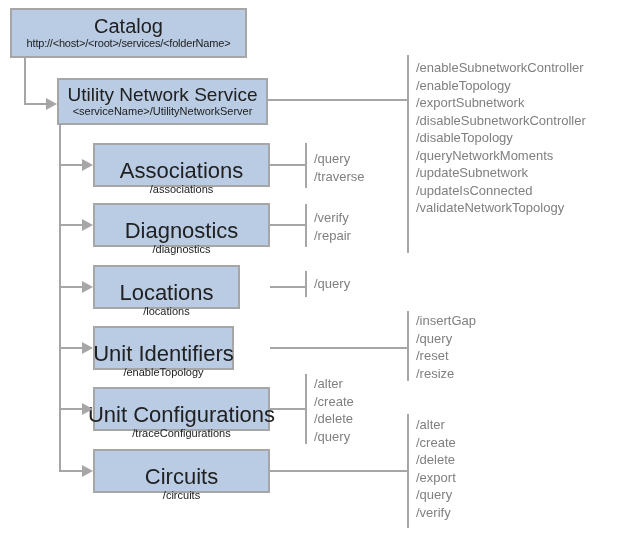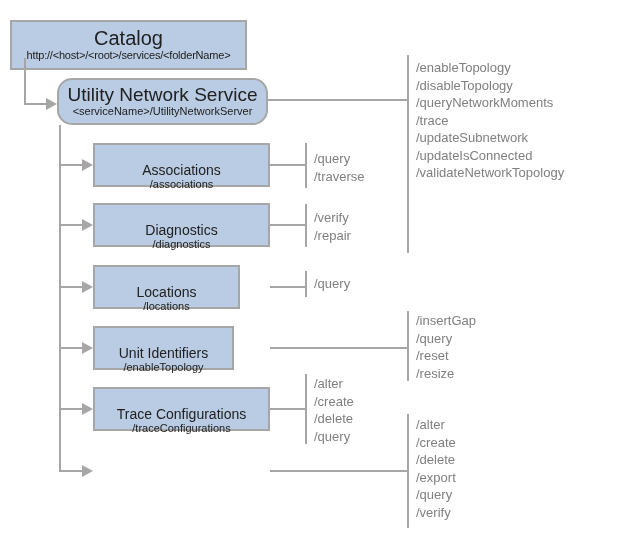--- a/index.html
+++ b/index.html
@@ -28,21 +28,21 @@
     white-space: nowrap;
   }
   .box .subtitle {
     color: #212121;
     font-size: 11px;
     line-height: 1.15;
     white-space: nowrap;
   }
   .t-catalog { font-size: 20px; }
   .t-service { font-size: 19px; }
-  .t-child   { font-size: 14px; margin-top: 24px; }
+  .t-child   { font-size: 22px; margin-top: 24px; }
   .sub-catalog { font-size: 10.5px; letter-spacing: -0.2px; }
   .sub-service { font-size: 11.5px; }
   .hline, .vline {
     position: absolute;
     background: #a6a6a6;
   }
   .hline { height: 2px; }
   .vline { width: 2px; }
   .arrow-right {
     position: absolute;
@@ -57,26 +57,26 @@
     font-size: 13px;
     line-height: 17.5px;
     white-space: nowrap;
   }
 </style>
 </head>
 <body>
 
 <div class="stage">
 
-  <div class="box" style="left:10px; top:20px; width:237px; height:50px;">
+  <div class="box" style="left:10px; top:8px; width:237px; height:50px;">
     <div class="title t-catalog">Catalog</div>
     <div class="subtitle sub-catalog">http://&lt;host&gt;/&lt;root&gt;/services/&lt;folderName&gt;</div>
   </div>
 
-  <div class="box" style="left:57px; top:78px; width:211px; height:47px;border-radius:15px;">
+  <div class="box" style="left:57px; top:78px; width:211px; height:47px;">
     <div class="title t-service">Utility Network Service</div>
     <div class="subtitle sub-service">&lt;serviceName&gt;/UtilityNetworkServer</div>
   </div>
 
   <div class="box" style="left:93px; top:143px; width:177px; height:44px;">
     <div class="title t-child">Associations</div>
     <div class="subtitle">/associations</div>
   </div>
 
   <div class="box" style="left:93px; top:203px; width:177px; height:44px;">
@@ -88,24 +88,28 @@
     <div class="title t-child">Locations</div>
     <div class="subtitle">/locations</div>
   </div>
 
   <div class="box" style="left:93px; top:326px; width:141px; height:44px;">
     <div class="title t-child">Unit Identifiers</div>
     <div class="subtitle">/enableTopology</div>
   </div>
 
   <div class="box" style="left:93px; top:387px; width:177px; height:44px;">
-    <div class="title t-child">Trace Configurations</div>
+    <div class="title t-child">Unit Configurations</div>
     <div class="subtitle">/traceConfigurations</div>
   </div>
 
+  <div class="box" style="left:93px; top:449px; width:177px; height:44px;">
+    <div class="title t-child">Circuits</div>
+    <div class="subtitle">/circuits</div>
+  </div>
 
   <div class="vline" style="left:24px; top:58px; height:47px;"></div>
   <div class="hline" style="left:24px; top:103px; width:23px;"></div>
   <div class="arrow-right" style="left:46px; top:98px;"></div>
 
   <div class="vline" style="left:59px; top:125px; height:347px;"></div>
 
   <div class="hline" style="left:59px; top:164px; width:24px;"></div>
   <div class="arrow-right" style="left:82px; top:159px;"></div>
 
@@ -134,24 +138,26 @@
 
   <div class="vline" style="left:407px; top:55px; height:198px;"></div>
   <div class="vline" style="left:305px; top:143px; height:45px;"></div>
   <div class="vline" style="left:305px; top:204px; height:43px;"></div>
   <div class="vline" style="left:305px; top:271px; height:26px;"></div>
   <div class="vline" style="left:407px; top:311px; height:70px;"></div>
   <div class="vline" style="left:305px; top:374px; height:70px;"></div>
   <div class="vline" style="left:407px; top:414px; height:114px;"></div>
 
   <div class="ops" style="left:416px; top:59px;">
+    <div>/enableSubnetworkController</div>
     <div>/enableTopology</div>
+    <div>/exportSubnetwork</div>
+    <div>/disableSubnetworkController</div>
     <div>/disableTopology</div>
     <div>/queryNetworkMoments</div>
-    <div>/trace</div>
     <div>/updateSubnetwork</div>
     <div>/updateIsConnected</div>
     <div>/validateNetworkTopology</div>
   </div>
 
   <div class="ops" style="left:314px; top:150px;">
     <div>/query</div>
     <div>/traverse</div>
   </div>
 

